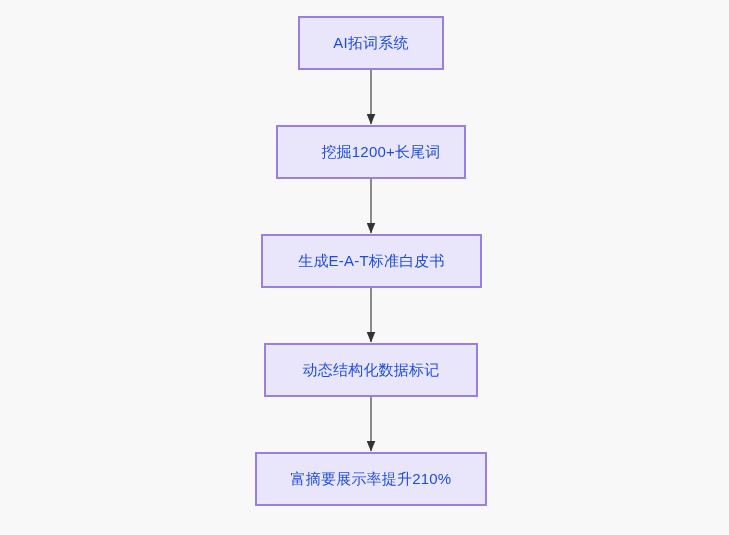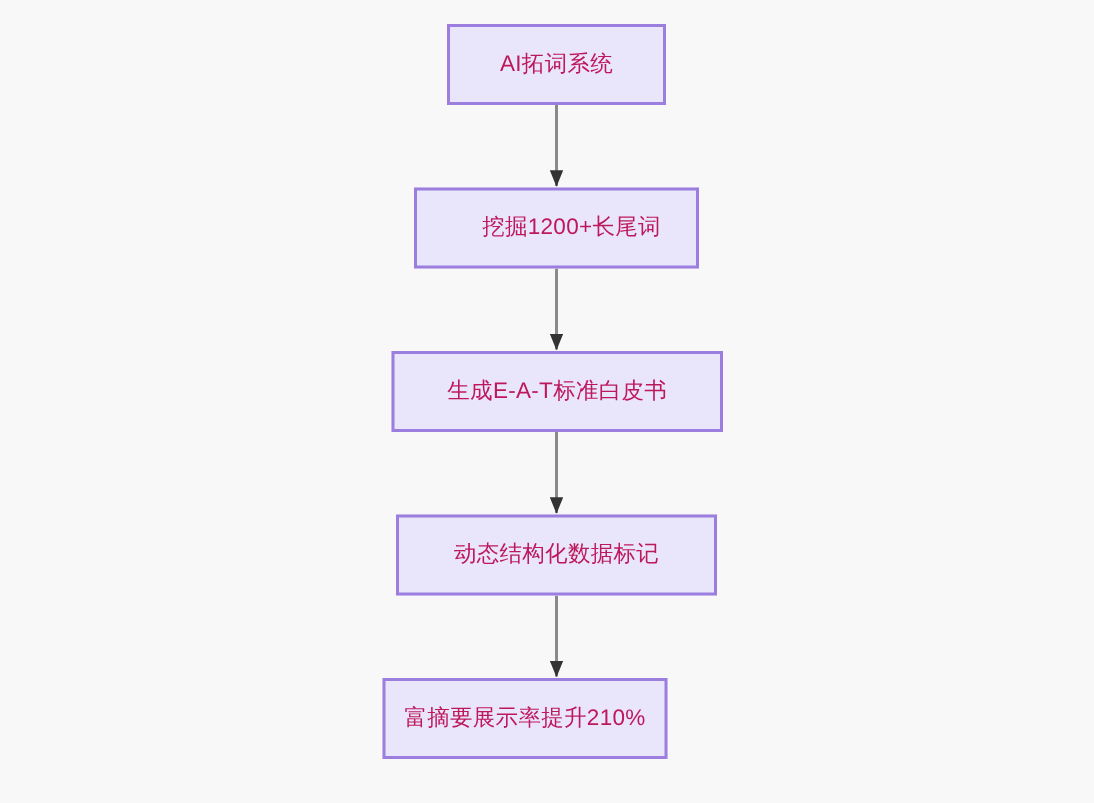--- a/index.html
+++ b/index.html
@@ -33,30 +33,30 @@
     border: 2px solid #9b7ede;
     border-radius: 0;
     display: flex;
     align-items: center;
     justify-content: center;
     height: 54px;
   }
   .node-label {
     font-size: 15px;
     line-height: 1.2;
-    color: #be185d;
+    color: #1d4ed8;
     white-space: nowrap;
     letter-spacing: 0.2px;
   }
   
   .n1 { left: 298px; top: 16px;  width: 146px; }
   .n2 { left: 276px; top: 125px; width: 190px; padding-left: 20px; }
   .n3 { left: 261px; top: 234px; width: 221px; }
   .n4 { left: 264px; top: 343px; width: 214px; }
-  .n5 { left: 255px; top: 452px; width: 190px; }
+  .n5 { left: 255px; top: 452px; width: 232px; }
 </style>
 </head>
 <body>
 
 <div id="flowchart">
 
   <svg class="edge-layer" width="729" height="535" viewBox="0 0 729 535">
     <defs>
       <marker id="arrowhead" markerWidth="11" markerHeight="9" refX="10.5" refY="4.5" orient="auto" markerUnits="userSpaceOnUse">
         <path d="M0,0 L11,4.5 L0,9 z" fill="#333333"></path>

